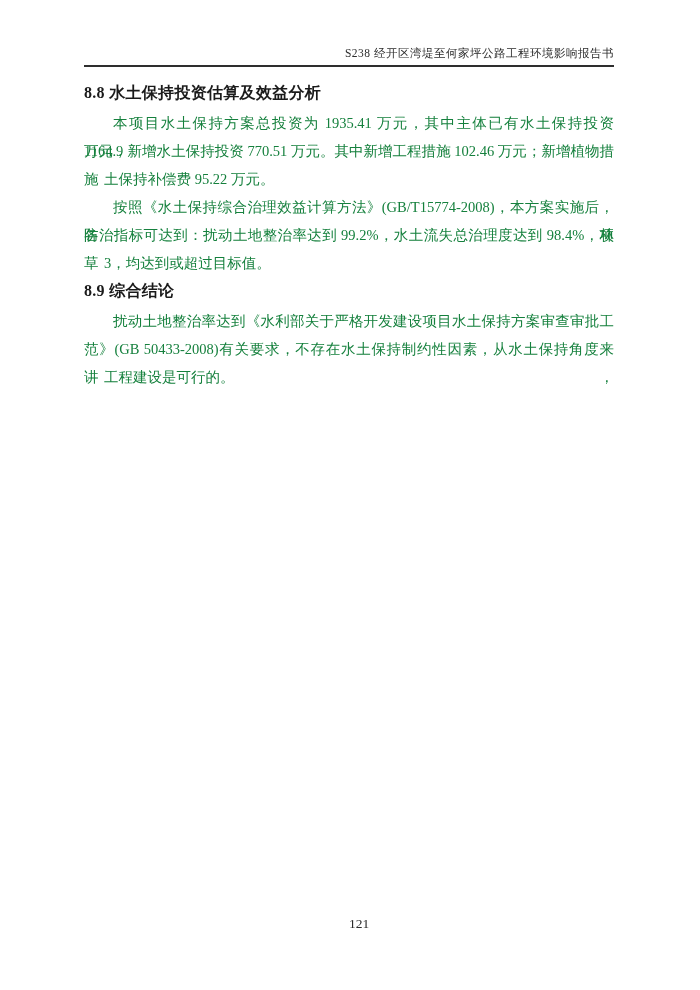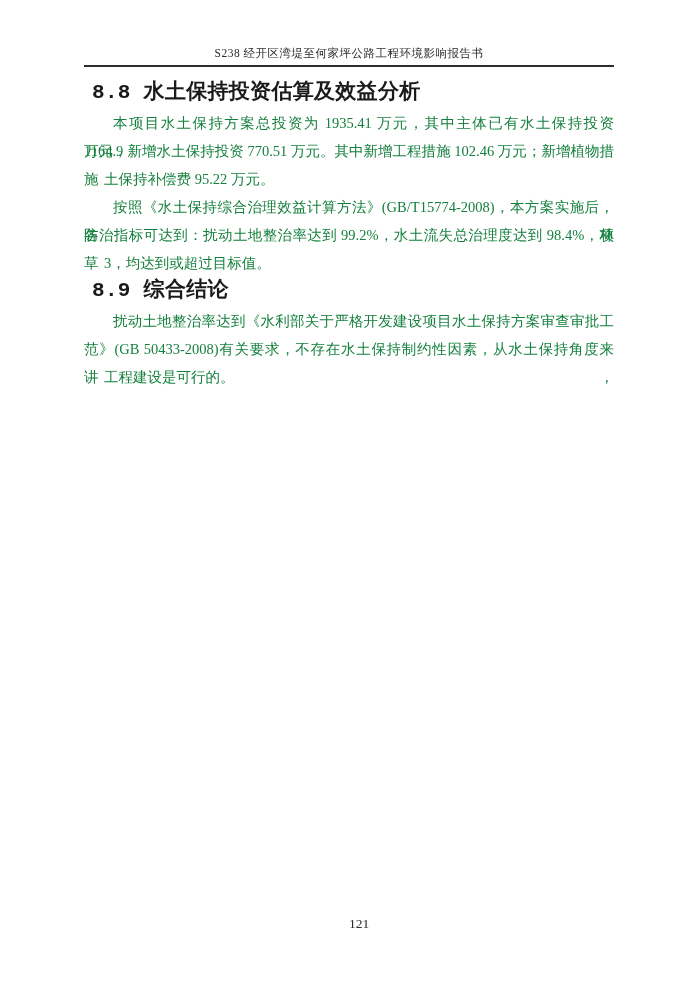--- a/index.html
+++ b/index.html
@@ -21,40 +21,39 @@
   .content {
     position: absolute;
     left: 84px;
     top: 0;
     width: 530px;
     padding-top: 46px;
   }
   .header-text {
     font-size: 11.5px;
     line-height: 14px;
-    text-align: center;
+    text-align: right;
     color: #2b2b2b;
     letter-spacing: 0.5px;
   }
   .header-rule {
     margin-top: 5px;
     border-top: 2px solid #2e2e2e;
     width: 100%;
     height: 0;
   }
   .section-heading {
-    font-size: 21px;
+    font-size: 16px;
     font-weight: bold;
     line-height: 20px;
     margin-top: 16px;
     margin-bottom: 6px;
     color: #1a1a1a;
-    font-family: Liberation Mono, monospace;
+    font-family: Liberation Serif, serif;
     letter-spacing: 0.3px;
-    margin-left: 8px;
   }
   .section-heading.second { margin-top: 4px; }
   .para { width: 100%; }
   .para .line {
     font-size: 14.5px;
     line-height: 28px;
     height: 28px;
     white-space: normal;
     color: #15803d;
   }

